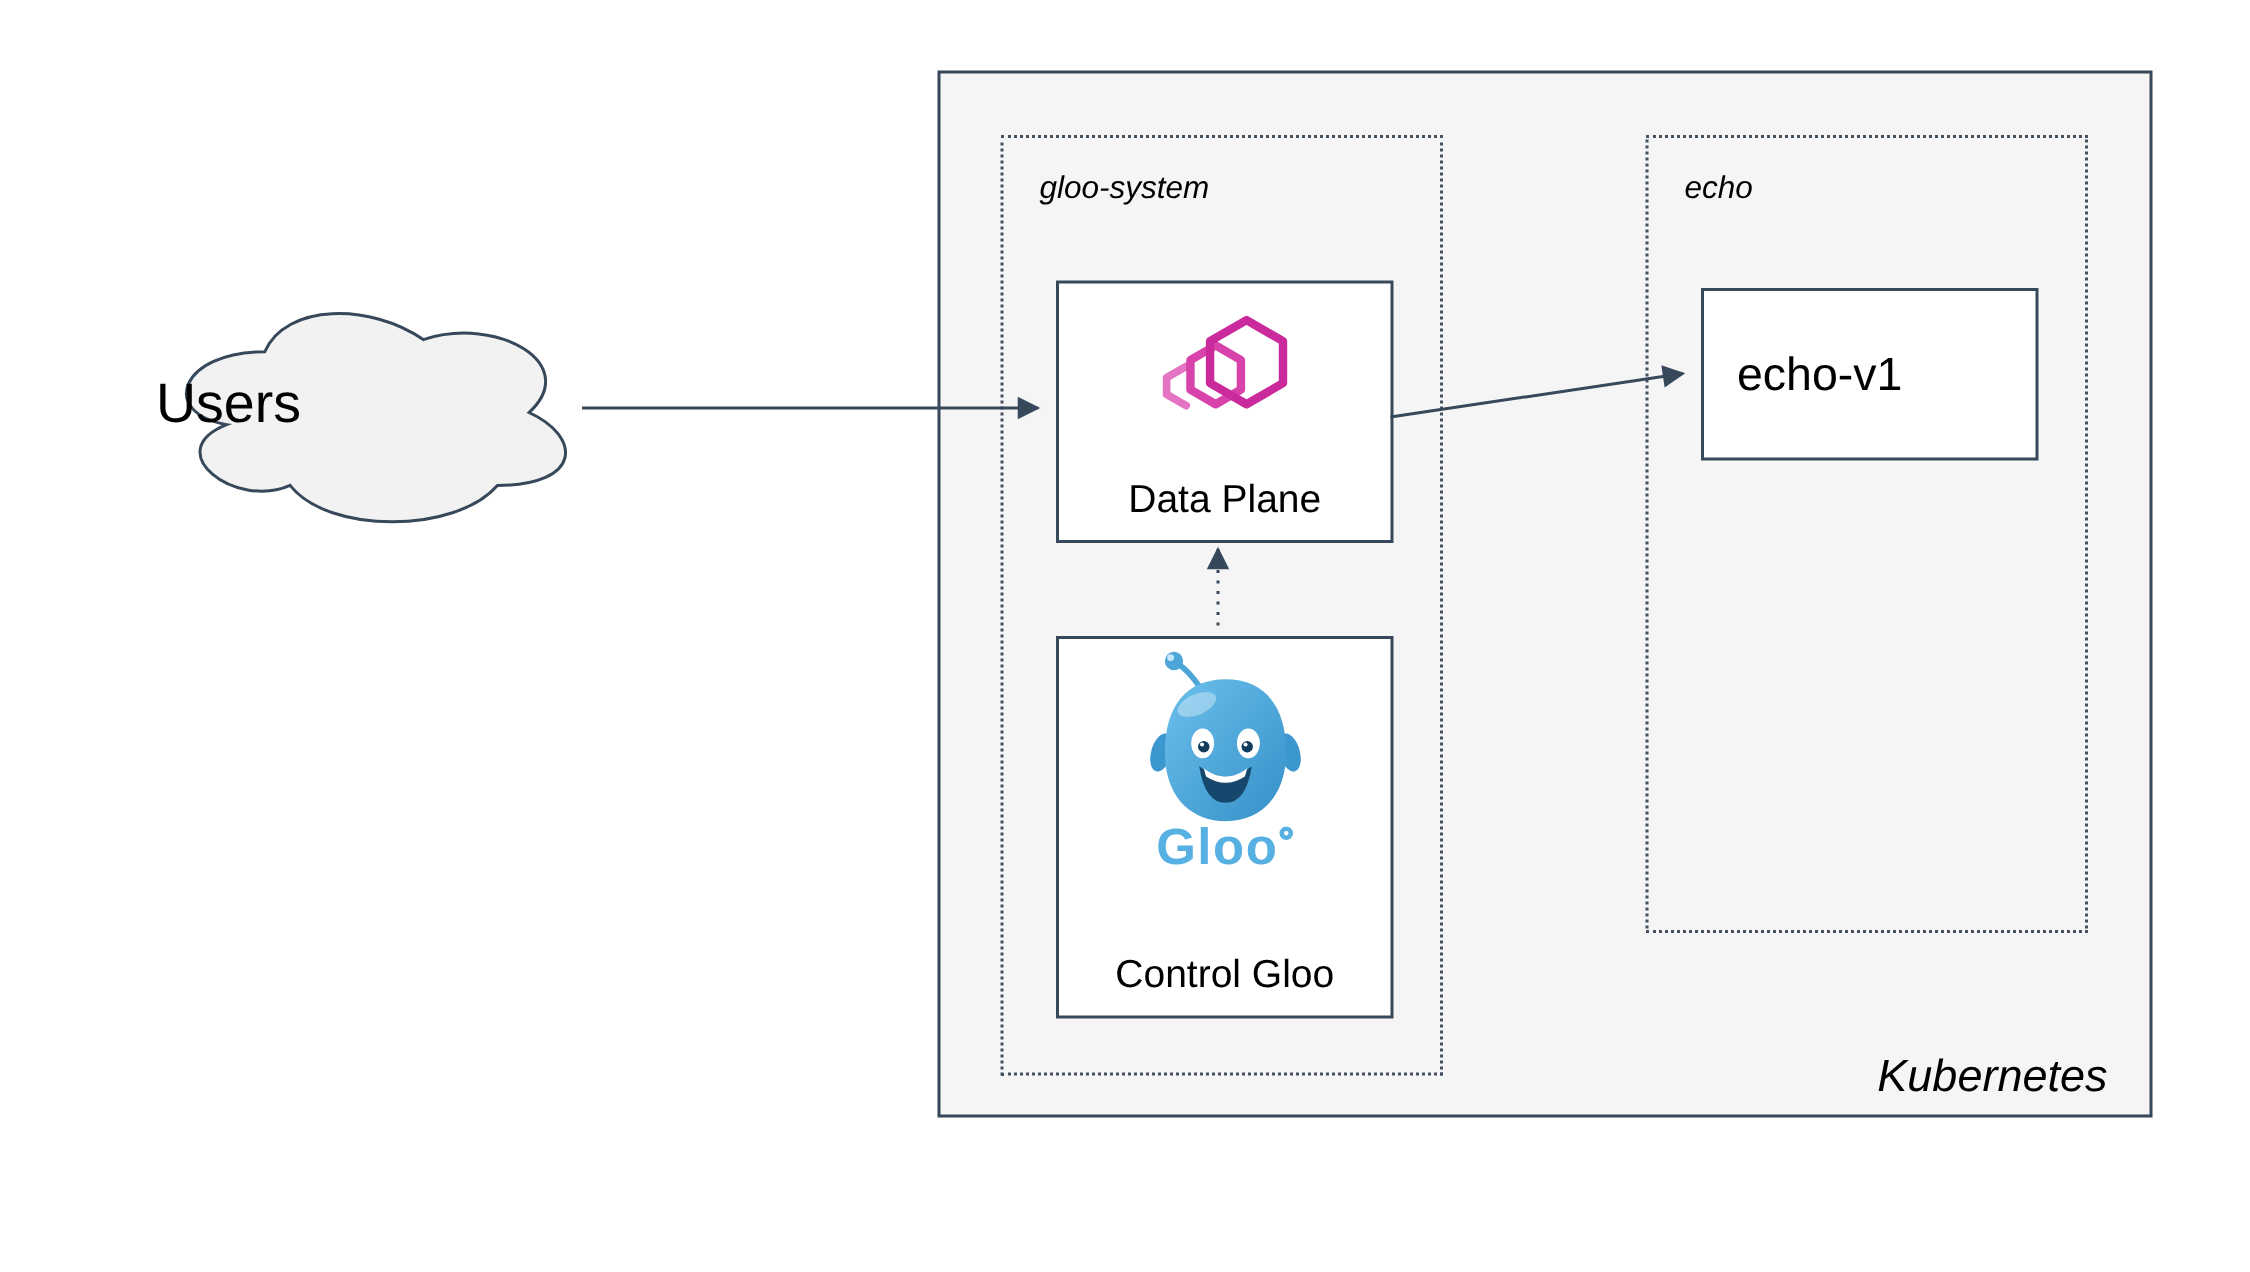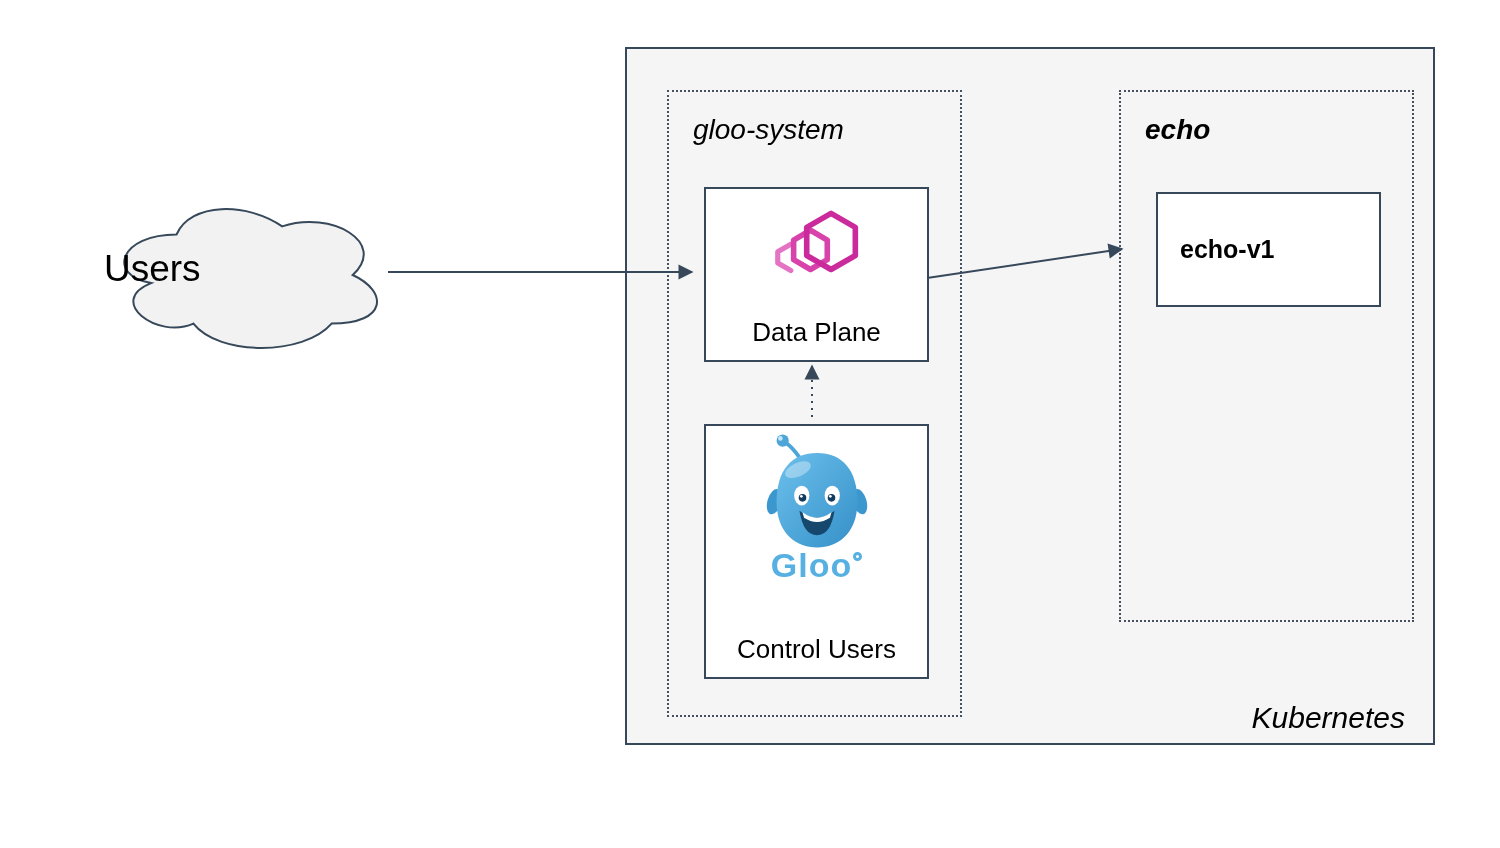--- a/index.html
+++ b/index.html
@@ -8,42 +8,42 @@
 
   
   .cluster { position:absolute; left:625px; top:47px; width:810px; height:698px;
              background:#f5f5f5; border:2px solid #36485a; }
   .cluster-label { position:absolute; right:28px; bottom:8px; font-style:italic;
                    font-size:30px; color:#000000; }
 
   
   .namespace { position:absolute; border:2px dotted #45515e; background:transparent; }
   .ns-gloo { left:40px; top:41px; width:295px; height:627px; }
-  .ns-echo { left:492px; top:41px; width:295px; height:532px;font-weight:bold; }
-  .ns-label { position:absolute; left:24px; top:22px; font-style:italic; font-size:28px; color:#000; }
+  .ns-echo { left:470px; top:41px; width:295px; height:532px; }
+  .ns-label { position:absolute; left:24px; top:22px; font-style:italic; font-size:21px; color:#000; }
 
   
   .node { position:absolute; background:#ffffff; border:2px solid #36485a; }
   .node-data-plane { left:35px; top:95px; width:225px; height:175px;
                      display:flex; flex-direction:column; align-items:center;gap:19px; }
   .node-data-plane .icon-wrap { margin-top:16px; }
   .node-data-plane .node-label { margin-top:auto; margin-bottom:12px; }
 
   .node-control-plane { left:35px; top:332px; width:225px; height:255px;
                         display:flex; flex-direction:column; align-items:center; }
   .node-control-plane .icon-wrap { margin-top:4px; line-height:0; }
   .wordmark { font-size:34px; font-weight:bold; color:#57b0e2; letter-spacing:1px;
               line-height:1; margin-top:-4px; position:relative; }
   .logo-ring { display:inline-block; width:9px; height:9px; border:3px solid #57b0e2;
                border-radius:50%; margin-left:1px; transform:translateY(-16px); }
   .node-control-plane .node-label { margin-top:auto; margin-bottom:12px; }
 
   .node-echo-v1 { left:35px; top:100px; width:225px; height:115px;
                   display:flex; align-items:center; padding-left:22px; }
-  .node-echo-v1 .node-label { font-size:25px; }
+  .node-echo-v1 .node-label { font-size:31px; }
 
   .node-label { font-size:26px; color:#000; }
 
   
   .users { position:absolute; left:104px; top:192px; width:286px; height:166px; }
   .users svg { position:absolute; left:0; top:0; }
   .users-label { position:absolute; left:0; right:0; top:56px; 
                  font-size:37px; color:#000; }
 
   
@@ -106,21 +106,21 @@
             <ellipse cx="95" cy="86" rx="10" ry="13" fill="#ffffff"></ellipse>
             <circle cx="56" cy="89" r="5" fill="#123c5e"></circle>
             <circle cx="94" cy="89" r="5" fill="#123c5e"></circle>
             <circle cx="54.5" cy="87" r="1.8" fill="#ffffff"></circle>
             <circle cx="92.5" cy="87" r="1.8" fill="#ffffff"></circle>
             <path d="M52 106 Q75 124 98 106 Q93 138 75 138 Q57 138 52 106 Z" fill="#16486e"></path>
             <path d="M56 108 Q75 122 94 108 L92 115 Q75 126 58 115 Z" fill="#ffffff"></path>
           </svg>
         </div>
         <div class="wordmark"><span>Gloo</span><span class="logo-ring"></span></div>
-        <div class="node-label">Control Users</div>
+        <div class="node-label">Control Gloo</div>
       </div>
     </div>
 
     <div class="namespace ns-echo">
       <div class="ns-label">echo</div>
 
       <div class="node node-echo-v1">
         <div class="node-label">echo-v1</div>
       </div>
     </div>

